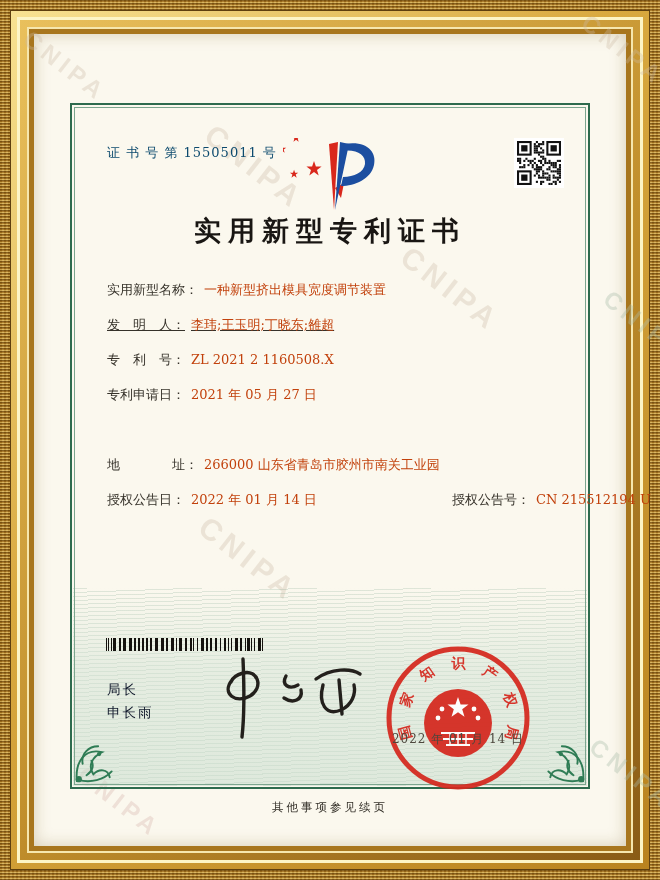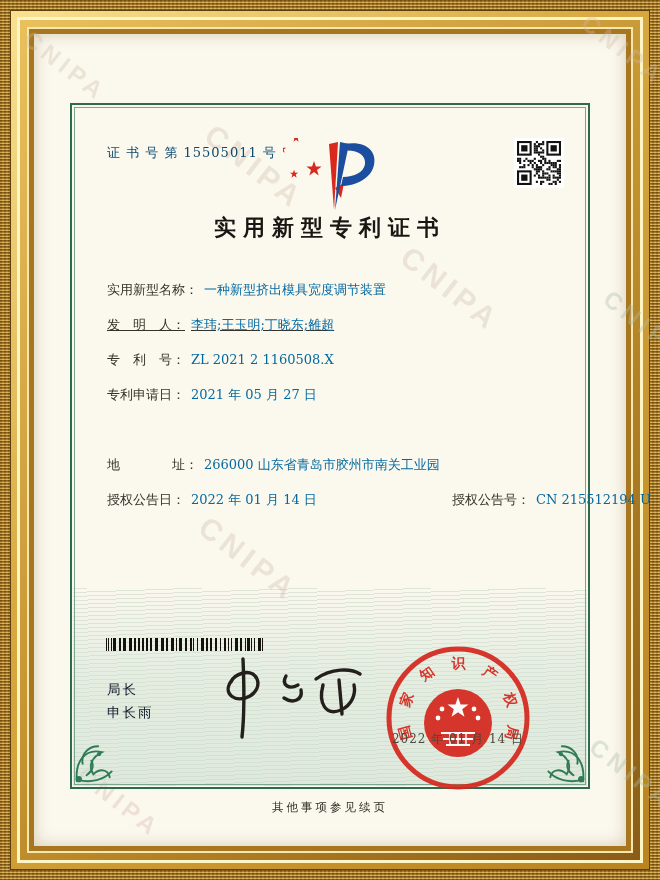--- a/index.html
+++ b/index.html
@@ -41,25 +41,25 @@
   .corner-orn.right { right:0; transform:scaleX(-1); }
 
   
   .cert-no { position:absolute; left:107px; top:144px; font-size:13px; color:#0c4a6e; letter-spacing:1px; }
 
   .qr { position:absolute; left:514px; top:138px; width:50px; height:50px; background:#fff; padding:3px; }
 
   .logo { position:absolute; left:283px; top:138px; width:100px; height:80px; }
 
   .title { position:absolute; left:0; top:213px; width:660px; text-align:center;
-           font-size:22px; font-weight:bold; color:#191613; letter-spacing:7px; }
+           font-size:27px; font-weight:bold; color:#191613; letter-spacing:7px; }
 
   .frow { position:absolute; left:107px; font-size:13px; color:#36322a; white-space:nowrap; }
   .f-label { color:#36322a; }
-  .f-value { margin-left:6px; color:#0369a1; }
+  .f-value { margin-left:6px; color:#c2410c; }
   .fpair2 { position:absolute; left:345px; top:0; }
 
   .paras { position:absolute; left:104px; top:509px; width:452px; font-size:12.5px;
            line-height:17px; color:#35312a; text-align:justify; }
   .paras p { text-indent:2em; }
 
   .barcode { position:absolute; left:106px; top:636px; width:162px; height:13px; }
 
   .signer { position:absolute; left:107px; font-size:13.5px; color:#0f172a; letter-spacing:2px; }
   .signature { position:absolute; left:198px; top:652px; }

